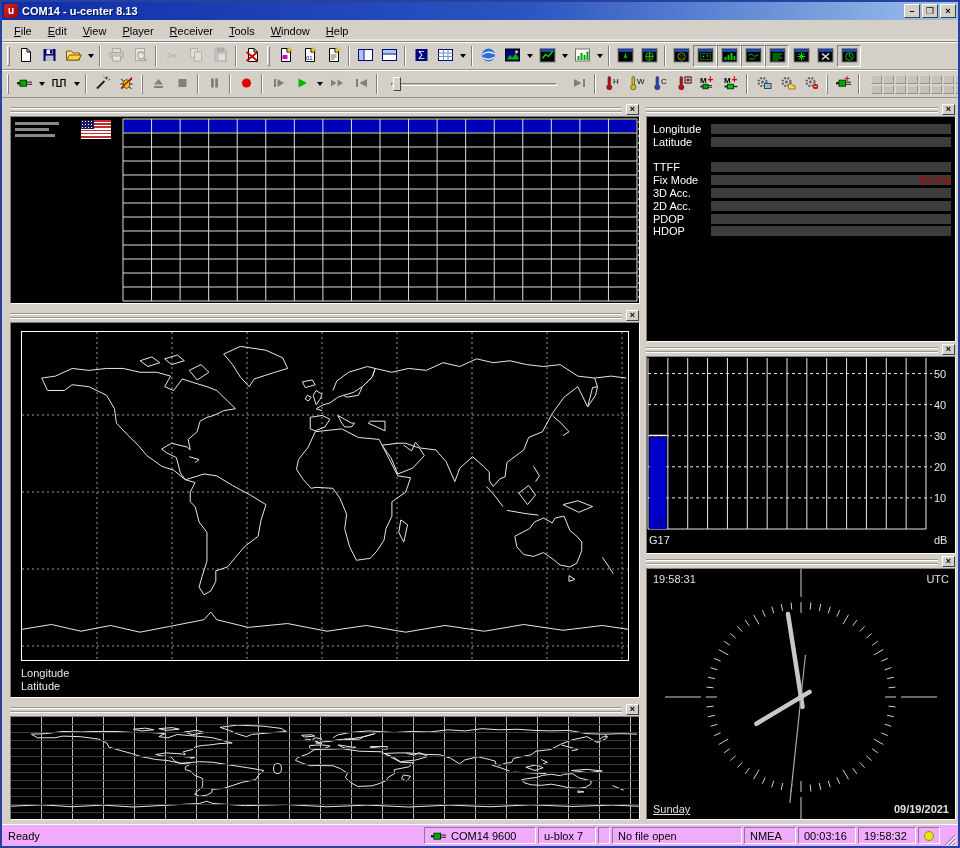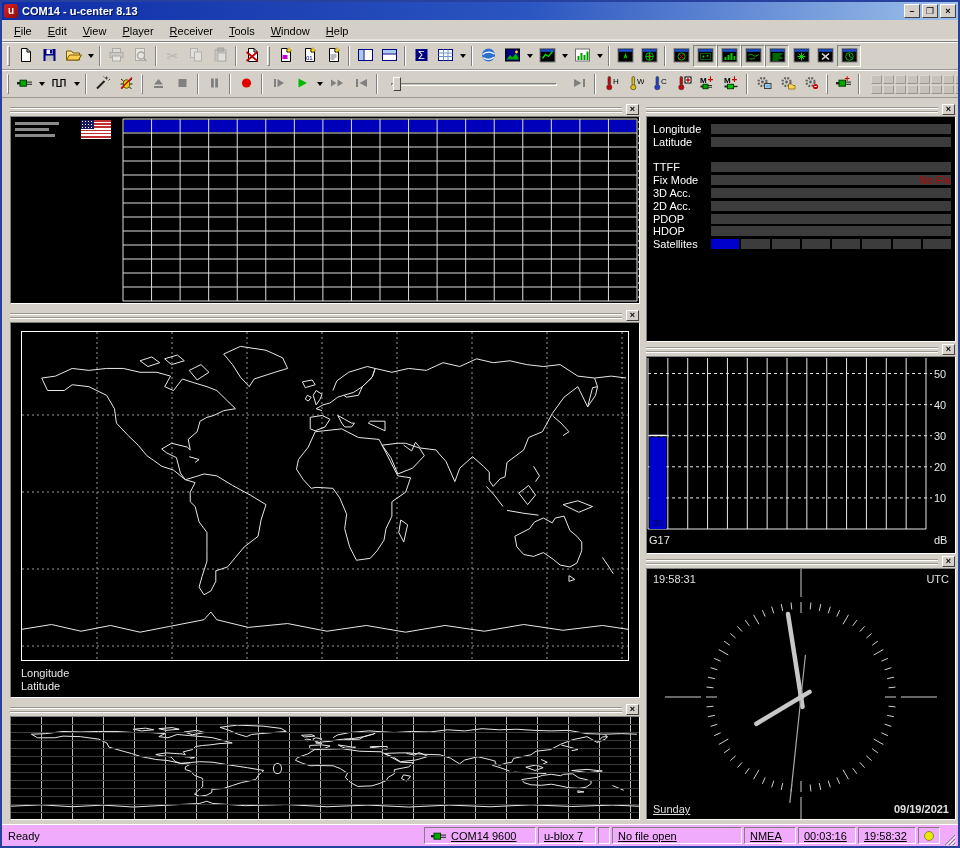--- a/index.html
+++ b/index.html
@@ -802,33 +802,20 @@
           <div class="dbar"></div>
         </div>
         <div class="drow" style="top: 95.6px;">
           <span class="dlabel">PDOP</span>
           <div class="dbar"></div>
         </div>
         <div class="drow" style="top: 108.4px;">
           <span class="dlabel">HDOP</span>
           <div class="dbar"></div>
         </div>
-        <div class="drow" style="top: 121.2px;">
-          <span class="dlabel">Satellites</span>
-          <div class="dsegs">
-            <div style="background: rgb(0, 0, 204);"></div>
-            <div></div>
-            <div></div>
-            <div></div>
-            <div></div>
-            <div></div>
-            <div></div>
-            <div></div>
-          </div>
-        </div>
       </div>
 
     <div class="pgrip" style="left:644px;top:246px;width:310px;">
       <div class="pclose">×</div>
     </div>
     <div class="screen" style="left:644px;top:258px;width:310px;height:198px;">
       <svg id="signalchart" width="306" height="194">
           <line x1="1" y1="1" x2="1" y2="172" stroke="#e8e8e8" stroke-width="1"></line>
           <line x1="20.857142857142858" y1="1" x2="20.857142857142858" y2="172" stroke="#e8e8e8" stroke-width="1"></line>
           <line x1="40.714285714285715" y1="1" x2="40.714285714285715" y2="172" stroke="#e8e8e8" stroke-width="1"></line>
@@ -941,21 +928,21 @@
           <line x1="158.39019545724142" y1="86.23008039453251" x2="142.91998289362877" y2="233.41932090903697" stroke="#a8a8a8" stroke-width="1.2" stroke-linecap="round"></line>
           <circle cx="154" cy="128" r="3" fill="#c8c8c8"></circle>
         </svg>
     </div>
 
   </div>
 
   <div id="statusbar">
     <div style="margin-left:4px;">Ready</div>
     <div style="flex:1 1 auto;"></div>
-    <div id="ssegs" style="display:flex;align-items:center;text-decoration:underline;">
+    <div id="ssegs" style="display:flex;align-items:center;">
         <div class="sseg" style="min-width: 112px;">
           <span style="display:inline-flex">
             <svg width="17" height="16" viewBox="0 0 16 16">
               <rect x=".5" y="7" width="3" height="2.4" fill="#202020"></rect>
               <rect x="3.5" y="5.2" width="6.5" height="6" fill="#00a800" stroke="#004000"></rect>
               <rect x="10" y="6.6" width="5.5" height="1" fill="#202020"></rect>
               <rect x="10" y="8.8" width="5.5" height="1" fill="#202020"></rect>
             </svg>
           </span>
           <span>COM14 9600</span>

